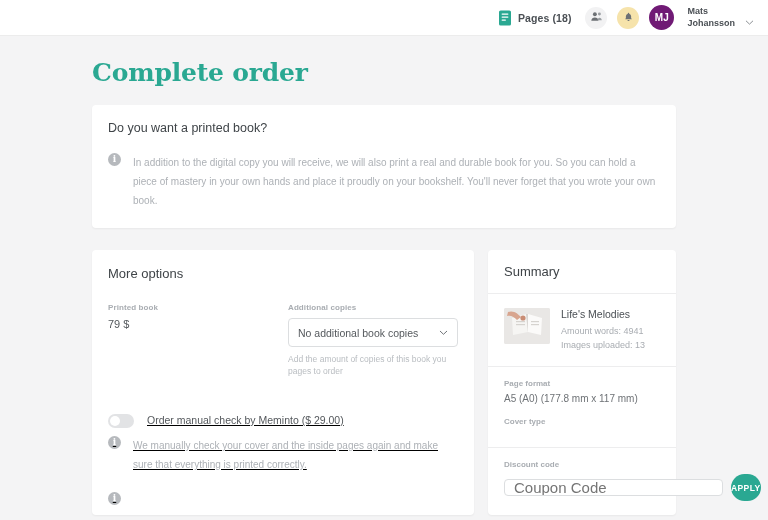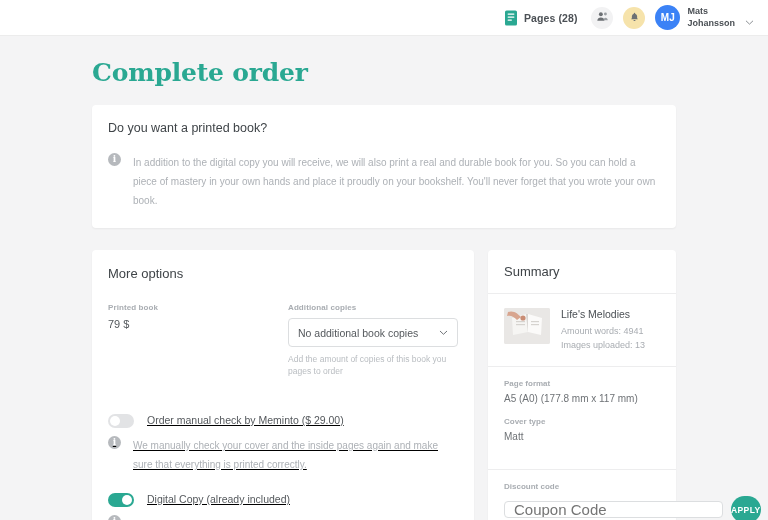--- a/index.html
+++ b/index.html
@@ -33,25 +33,25 @@
   .round-btn {
     width: 22px; height: 22px; border-radius: 50%;
     display: flex; align-items: center; justify-content: center;
     margin-right: 10px; flex: none;
   }
   .round-btn.plain { background: #f2f2f3; }
   .round-btn.bell  { background: #f6e3ab; }
 
   .avatar {
     width: 25px; height: 25px; border-radius: 50%;
-    background: #3b82f6;
+    background: #701a75;
     color: #fff; font-size: 10px; font-weight: 700;
     display: flex; align-items: center; justify-content: center;
     letter-spacing: .3px;
-    margin-right: 7px; flex: none;
+    margin-right: 13px; flex: none;
   }
   .user-name {
     font-size: 9px; font-weight: 700; color: #4b5055;
     line-height: 1.25; max-width: 54px;
   }
   .caret-down {
     margin-left: 10px; width: 9px; height: 9px; display:block;
   }
 
   
@@ -144,21 +144,21 @@
   }
   .sum-body { padding: 14px 16px; border-bottom: 1px solid #ededee; }
   .sum-prod { display: flex; gap: 11px; }
   .thumb {
     width: 46px; height: 36px; border-radius: 2px; flex: none;
     background: #e8e6e4; overflow: hidden; position: relative;
   }
   .prod-title { font-size: 10.5px; color: #4b5055; margin-bottom: 4px; }
   .prod-meta  { font-size: 9px; color: #a9adb2; line-height: 14px; }
 
-  .sum-kv { padding: 12px 16px 27px 16px; border-bottom: 1px solid #ededee; }
+  .sum-kv { padding: 12px 16px 16px 16px; border-bottom: 1px solid #ededee; }
   .kv-label {
     font-size: 8px; font-weight: 700; color: #a9adb2; margin-bottom: 5px;
   }
   .kv-value { font-size: 10px; color: #6e7276; }
   .kv-gap { height: 13px; }
 
   .sum-disc { padding: 12px 16px 14px 16px; }
   .disc-row { display: flex; gap: 8px; align-items: center; }
   .coupon-input {
     flex: 1; height: 17px; border: 1px solid #dcdee0; border-radius: 4px;
@@ -179,21 +179,21 @@
 
   <div class="pages-chip">
     <span class="doc-icon">
       <svg viewBox="0 0 14 16" width="14" height="16">
         <rect x="1" y="0.5" width="12" height="15" rx="1.6" fill="#2aa892"></rect>
         <rect x="3.5" y="3.4" width="7" height="1.4" rx=".7" fill="#ffffff"></rect>
         <rect x="3.5" y="6.4" width="7" height="1.4" rx=".7" fill="#ffffff"></rect>
         <rect x="3.5" y="9.4" width="4.5" height="1.4" rx=".7" fill="#ffffff"></rect>
       </svg>
     </span>
-    <span class="pages-label">Pages (28)</span>
+    <span class="pages-label">Pages (18)</span>
   </div>
 
   <div class="round-btn plain">
     <span>
       <svg viewBox="0 0 16 16" width="13" height="13">
         <circle cx="6" cy="5.3" r="2.4" fill="#6c7074"></circle>
         <path d="M1.6 13.2c0-2.5 2-4 4.4-4s4.4 1.5 4.4 4z" fill="#6c7074"></path>
         <circle cx="11.6" cy="5" r="1.8" fill="#9a9ea2"></circle>
         <path d="M9.3 12.6c0-2 1.1-3.2 2.5-3.2 1.5 0 2.6 1.2 2.6 3.2z" fill="#9a9ea2"></path>
       </svg>
@@ -271,26 +271,20 @@
               </div>
             <div class="opt-label">Order manual check by Meminto ($ 29.00)</div>
           </div>
           <div class="info-row">
             <div class="info-icon">i</div>
             <div class="info-text">We manually check your cover and the inside pages again and make sure that everything is printed correctly.</div>
           </div>
         </div>
 
         <div class="opt-block">
-          <div class="opt-row">
-            <div class="toggle on">
-                <span class="knob"></span>
-              </div>
-            <div class="opt-label">Digital Copy (already included)</div>
-          </div>
           <div class="info-row">
             <div class="info-icon">i</div>
             <div class="info-text"></div>
           </div>
         </div>
 
       </div>
     </div>
 
     <div class="col-side">
@@ -320,21 +314,20 @@
               <div class="prod-meta">Images uploaded: 13</div>
             </div>
           </div>
         </div>
 
         <div class="sum-kv">
           <div class="kv-label">Page format</div>
           <div class="kv-value">A5 (A0) (177.8 mm x 117 mm)</div>
           <div class="kv-gap"></div>
           <div class="kv-label">Cover type</div>
-          <div class="kv-value">Matt</div>
         </div>
 
         <div class="sum-disc">
           <div class="kv-label">Discount code</div>
           <div class="disc-row">
             <input class="coupon-input" type="text" placeholder="Coupon Code" style="">
             <button class="apply-btn">APPLY</button>
           </div>
         </div>
 

